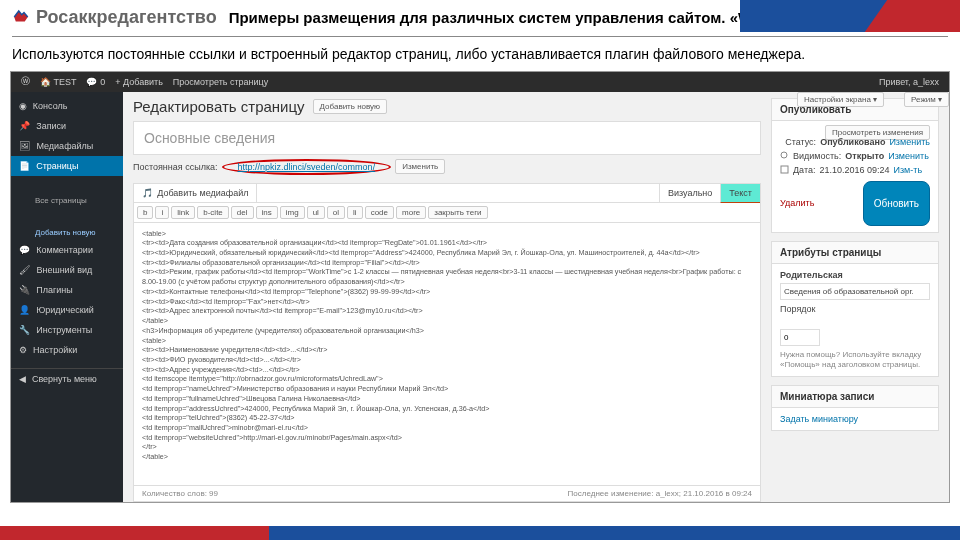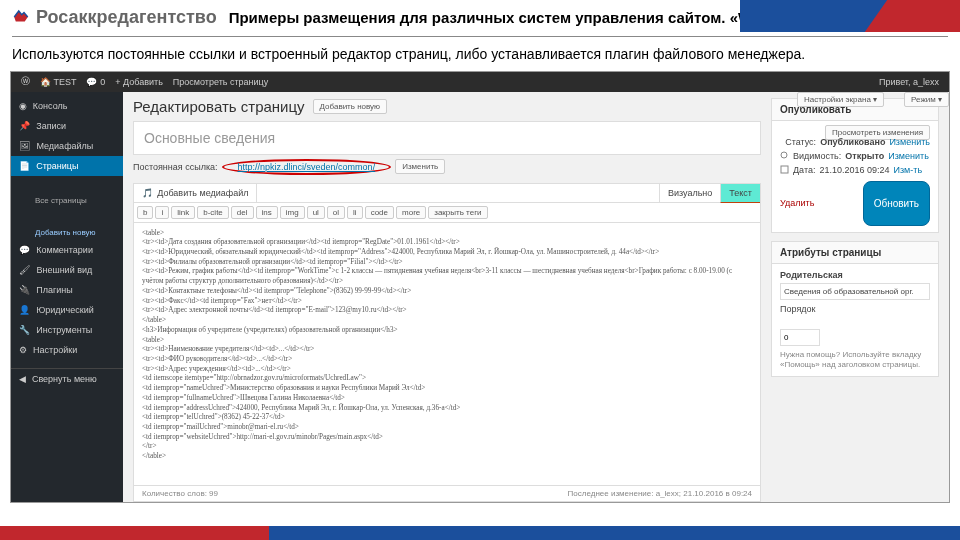--- a/index.html
+++ b/index.html
@@ -31,21 +31,21 @@
 .perma a{color:#0073aa;text-decoration:underline}
 .perma .oval{border:2px solid #c00;border-radius:50%;padding:1px 14px}
 .editor{background:#fff;border:1px solid #ddd;margin-top:8px}
 .ed-top{display:flex;align-items:center;border-bottom:1px solid #ddd}
 .addmedia{display:flex;align-items:center;gap:4px;padding:4px 8px;border-right:1px solid #ddd}
 .tabs{margin-left:auto;display:flex}
 .tab{padding:4px 8px;border-left:1px solid #ddd}
 .tab.active{background:#5eead4;border-bottom:1px solid #c2410c;margin-bottom:-1px}
 .ed-tb{display:flex;gap:2px;padding:3px;border-bottom:1px solid #ddd;flex-wrap:wrap}
 .tbtn{border:1px solid #ccc;background:#fafafa;padding:1px 5px;font-size:8px;color:#555;border-radius:2px}
-.code{padding:6px 8px;font-family:Liberation Serif, serif;font-size:7.2px;color:#555;line-height:1.35;white-space:pre-wrap;height:262px;overflow:hidden}
+.code{padding:6px 8px;font-family:Liberation Sans, sans-serif;font-size:7.2px;color:#555;line-height:1.35;white-space:pre-wrap;height:262px;overflow:hidden}
 .ed-foot{display:flex;padding:3px 8px;border-top:1px solid #ddd;color:#888;font-size:8px}
 .box{background:#fff;border:1px solid #ddd;margin-bottom:8px}
 .box h3{background:#fafafa;border-bottom:1px solid #ddd;padding:5px 8px;font-size:10px;color:#333}
 .box .bd{padding:6px 8px}
 .row{display:flex;align-items:center;gap:4px;margin-bottom:4px}
 .row svg{width:9px;height:9px}
 .link{color:#0073aa}
 .pubrow{display:flex;align-items:center;margin-top:6px}
 .del{color:#a00}
 .blue-btn{background:#0085ba;color:#fff;border:1px solid #006799;padding:16px 10px;border-radius:8px;margin-left:auto;font-size:10px}
@@ -244,19 +244,23 @@
         <div class="box">
           <h3>Атрибуты страницы</h3>
           <div class="bd">
             <div style="font-weight:bold;margin-bottom:3px">Родительская</div>
             <div class="sel">Сведения об образовательной орг.</div>
             <div style="font-weight:normal;margin-bottom:15px">Порядок</div>
             <input class="sel" style="width: 40px;" value="0">
             <div class="tiny">Нужна помощь? Используйте вкладку «Помощь» над заголовком страницы.</div>
           </div>
         </div>
+        <div class="box">
+          <h3>Миниатюра записи</h3>
+          <div class="bd"><a class="link">Задать миниатюру</a></div>
+        </div>
       </div>
     </div>
   </div>
 </div>
 
 <div class="bottom-red"></div>
 <div class="bottom-blue"></div>
 
 </body></html>

